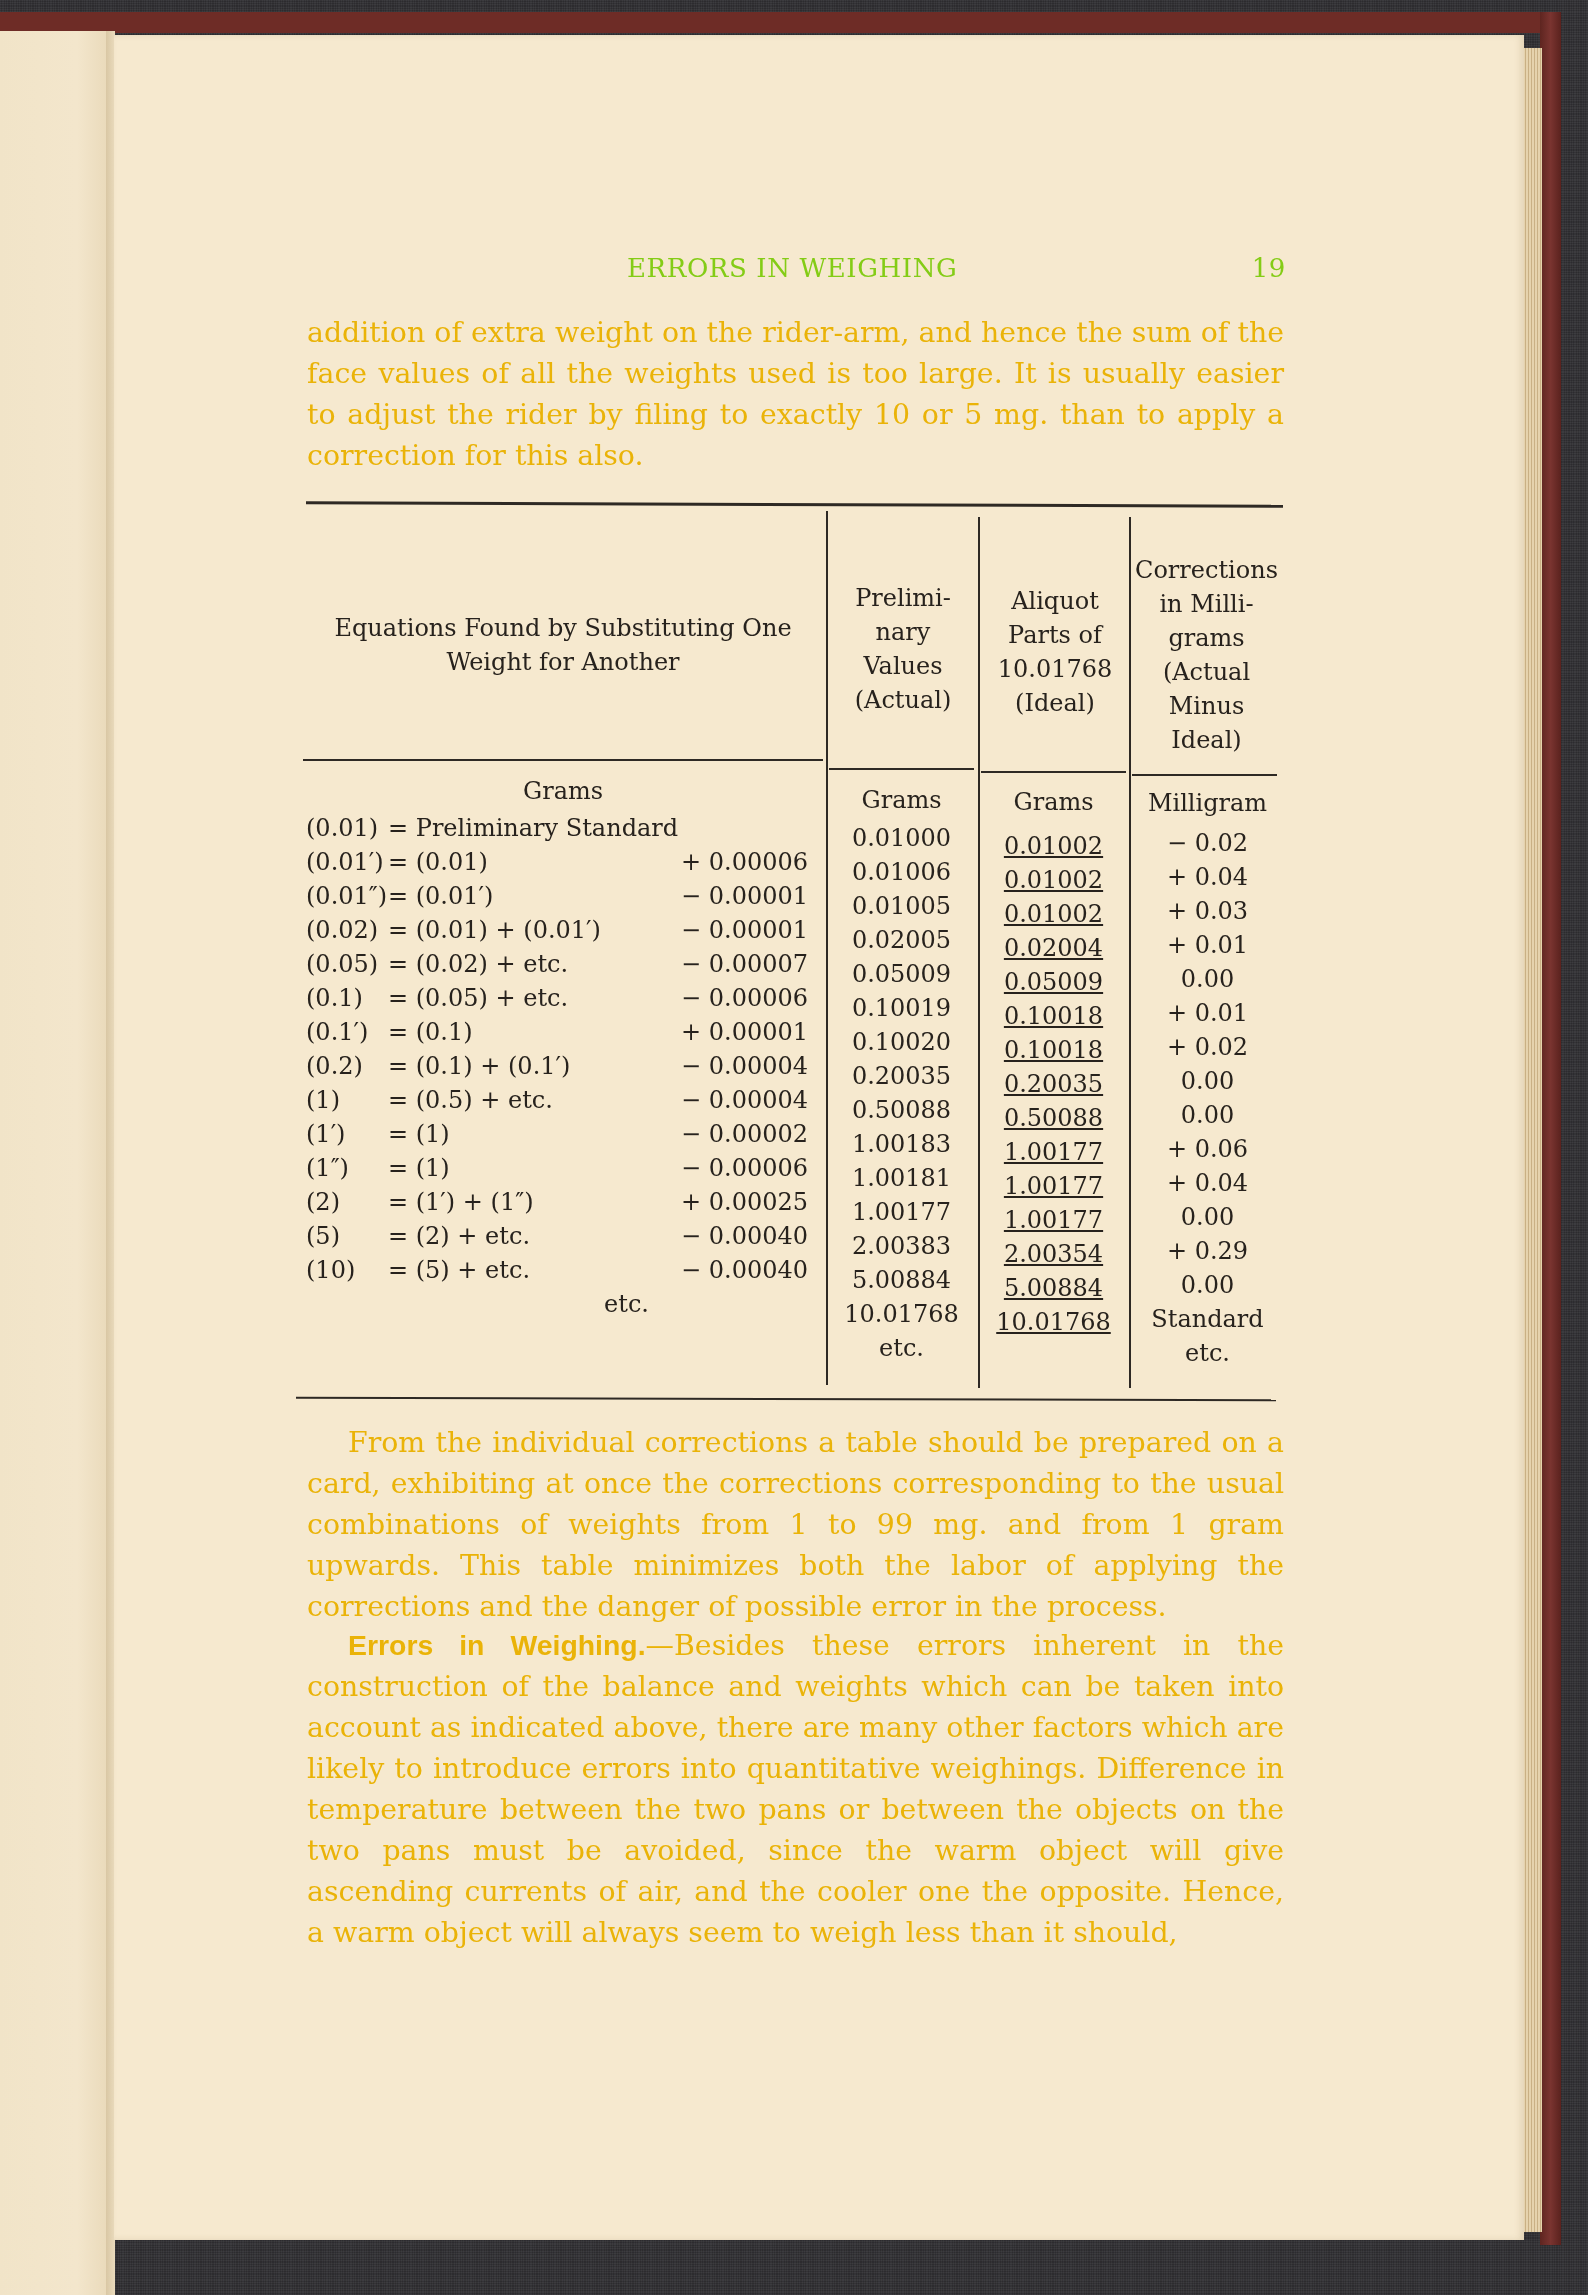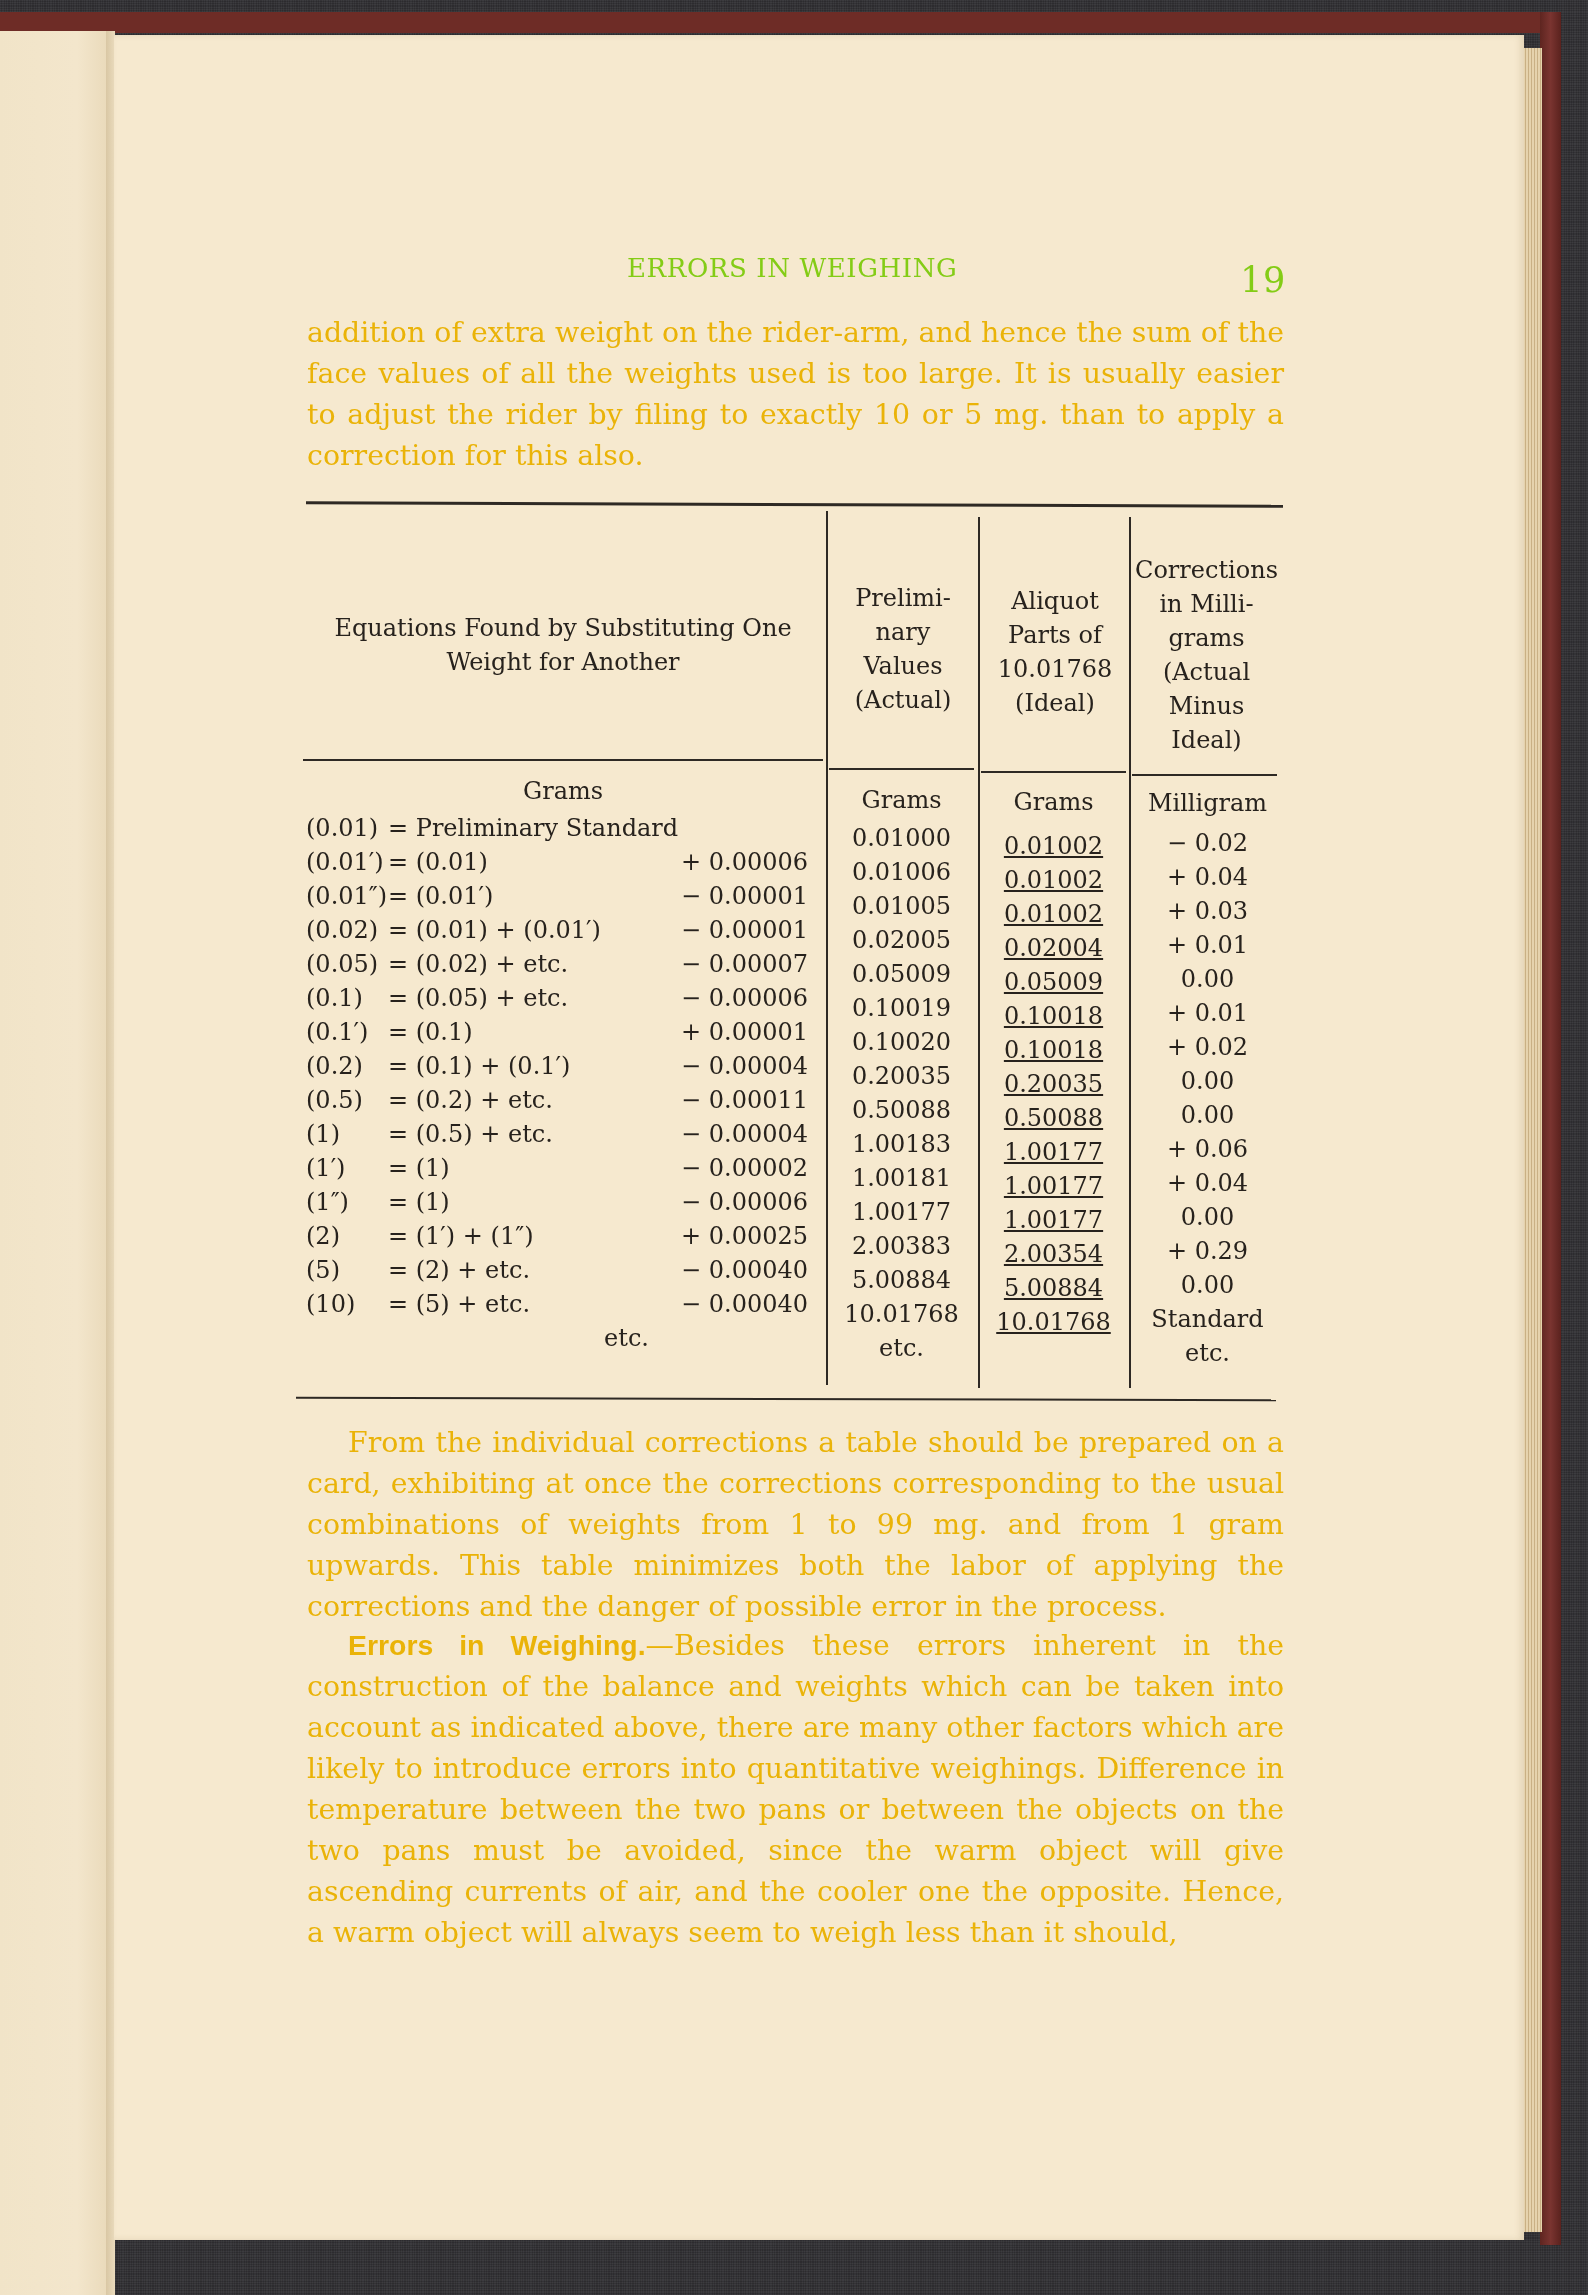--- a/index.html
+++ b/index.html
@@ -38,21 +38,21 @@
   }
   .page-edges {
     position: absolute; left: 1523px; top: 48px; width: 19.4px; height: 2184px;
     background: repeating-linear-gradient(90deg, #e6d3ad 0 1.8px, #c9b084 1.8px 3px);
   }
   .running-head {
     position: absolute; top: 253px; left: 306px; width: 980px; height: 36px;
     font-size: 26px; color: #84cc16; letter-spacing: 0.6px;
   }
   .running-head .title { position: absolute; left: 321px; top: 0; }
-  .running-head .pnum { position: absolute; right: 0; top: 0; font-size: 35px; margin-top: 7px; }
+  .running-head .pnum { position: absolute; right: 0; top: 0; font-size: 26px; }
 
   .para {
     position: absolute; left: 307px; width: 977px;
     font-size: 28.4px; line-height: 41px; color: #eab308;
     text-align: justify;
   }
   .para.indent { text-indent: 41px; }
   .para b { font-family: "Liberation Sans", sans-serif; font-weight: bold; }
 
   .rule { position: absolute; background: #2e2924; }
@@ -149,25 +149,20 @@
         <span class="lhs">(0.1′)</span>
         <span class="rhs">= (0.1)</span>
         <span class="diff">+ 0.00001</span>
       </div>
     <div class="row">
         <span class="lhs">(0.2)</span>
         <span class="rhs">= (0.1) + (0.1′)</span>
         <span class="diff">− 0.00004</span>
       </div>
     <div class="row">
-        <span class="lhs">(0.5)</span>
-        <span class="rhs">= (0.2) + etc.</span>
-        <span class="diff">− 0.00011</span>
-      </div>
-    <div class="row">
         <span class="lhs">(1)</span>
         <span class="rhs">= (0.5) + etc.</span>
         <span class="diff">− 0.00004</span>
       </div>
     <div class="row">
         <span class="lhs">(1′)</span>
         <span class="rhs">= (1)</span>
         <span class="diff">− 0.00002</span>
       </div>
     <div class="row">

